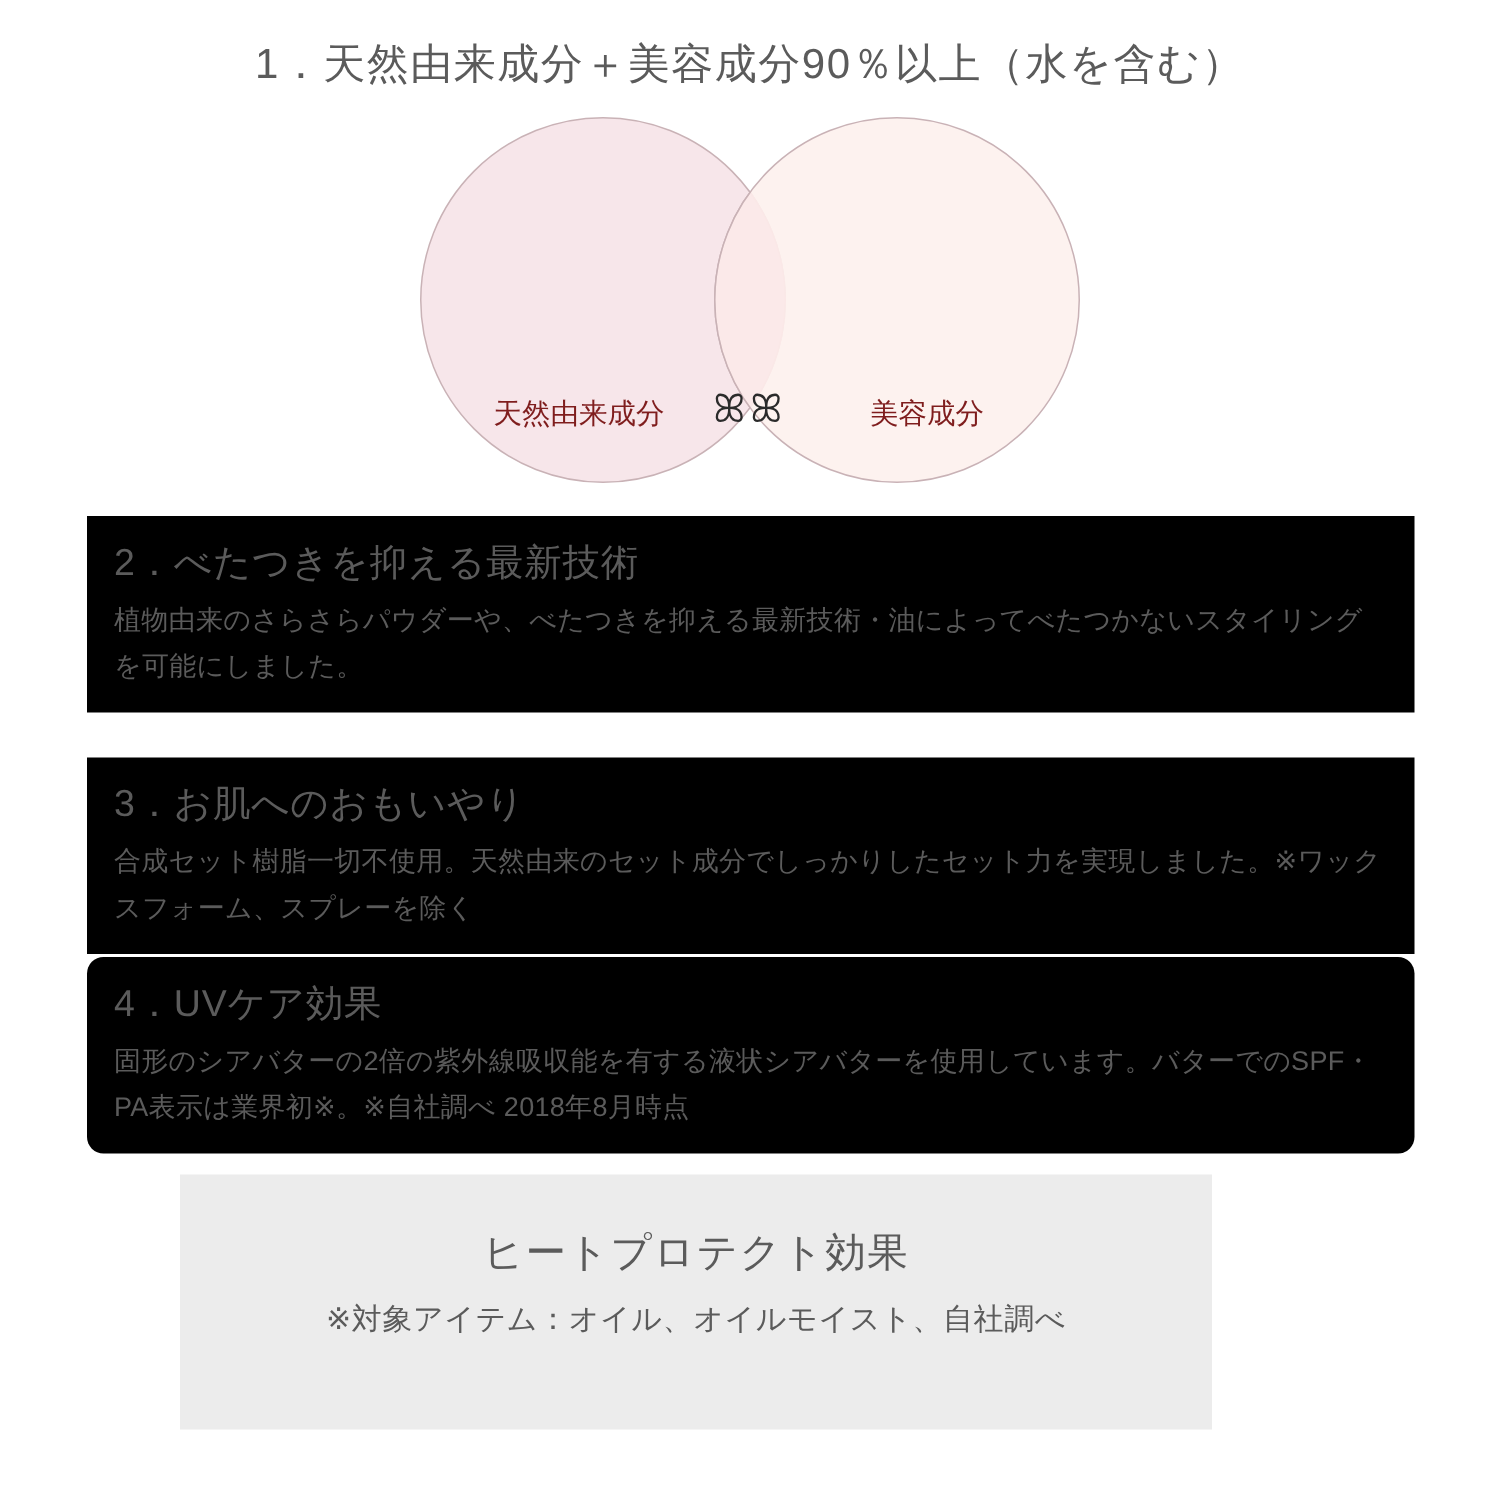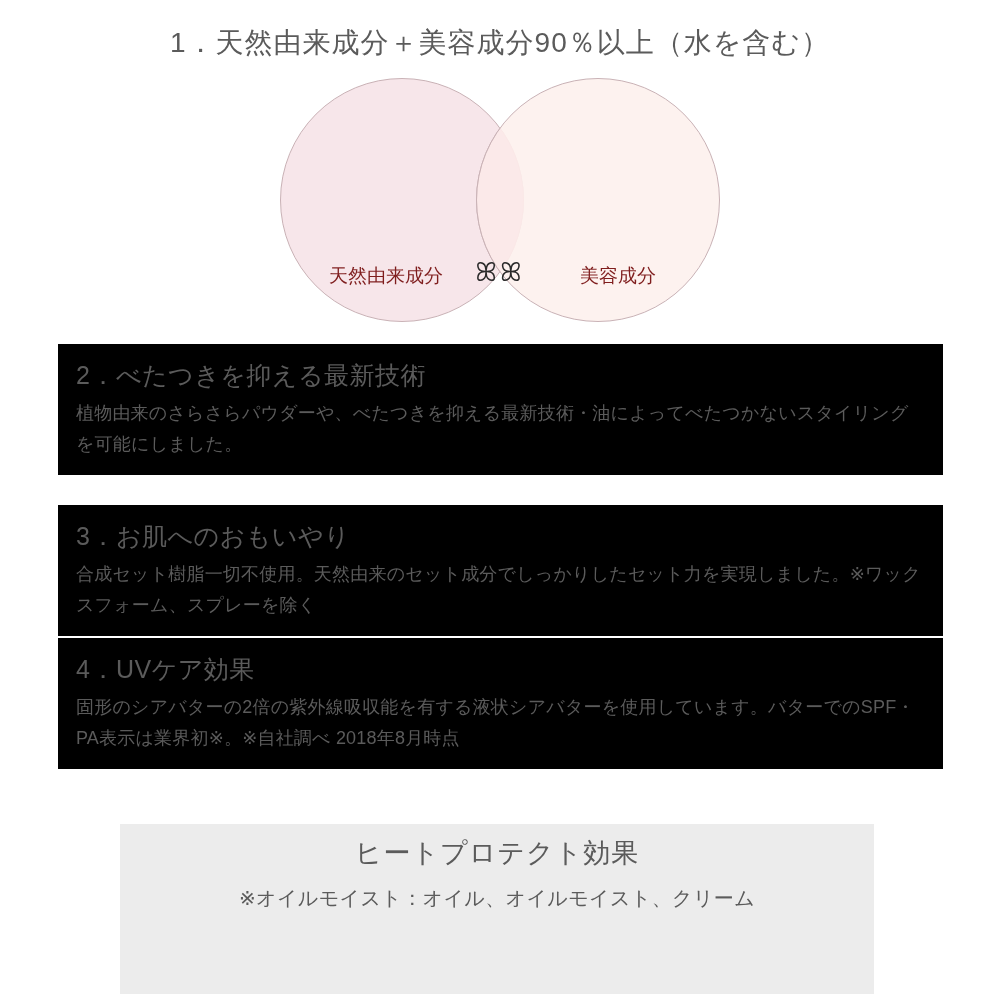--- a/index.html
+++ b/index.html
@@ -69,21 +69,21 @@
   .feature-box {
     position: absolute;
     left: 58px;
     width: 885px;
     background: #000000;
     box-sizing: border-box;
     padding: 14px 18px 16px 18px;
   }
   #feature-2 { top: 344px; height: 131px; }
   #feature-3 { top: 491px; height: 131px; margin-top: 14px; }
-  #feature-4 { top: 638px; height: 131px; }
+  #feature-4 { top: 638px; height: 131px; border-radius: 11px; }
 
   .feature-head {
     font-size: 25px;
     line-height: 34px;
     color: #5b5b5b;
     letter-spacing: 0.5px;
     margin: 0 0 6px 0;
     font-weight: 400;
     white-space: nowrap;
   }
@@ -92,26 +92,26 @@
     line-height: 31px;
     color: #5b5b5b;
     margin: 0;
     letter-spacing: 0.2px;
   }
 
   
   .gray-box {
     position: absolute;
     left: 120px;
-    top: 824px;
-    width: 754px;
+    top: 783px;
+    width: 688px;
     height: 170px;
     background: #ececec;
     box-sizing: border-box;
-    padding-top: 9px;
+    padding-top: 32px;
     text-align: center;
   }
   .gray-title {
     font-size: 27px;
     line-height: 40px;
     color: #5b5b5b;
     letter-spacing: 1px;
     margin: 0 0 6px 0;
     font-weight: 400;
     white-space: nowrap;
@@ -158,14 +158,14 @@
   <p class="feature-body">合成セット樹脂一切不使用。天然由来のセット成分でしっかりしたセット力を実現しました。※ワックスフォーム、スプレーを除く</p>
 </div>
 
 <div class="feature-box" id="feature-4">
   <p class="feature-head">4．UVケア効果</p>
   <p class="feature-body">固形のシアバターの2倍の紫外線吸収能を有する液状シアバターを使用しています。バターでのSPF・PA表示は業界初※。※自社調べ 2018年8月時点</p>
 </div>
 
 <div class="gray-box">
   <p class="gray-title">ヒートプロテクト効果</p>
-  <p class="gray-line">※オイルモイスト：オイル、オイルモイスト、クリーム</p>
+  <p class="gray-line">※対象アイテム：オイル、オイルモイスト、自社調べ</p>
 </div>
 
 </body></html>

